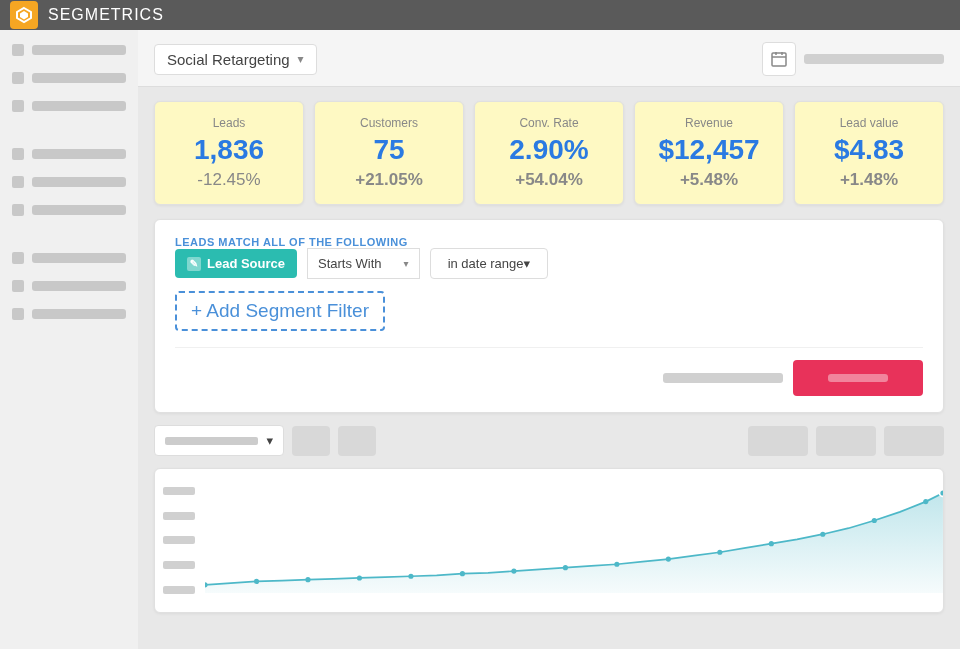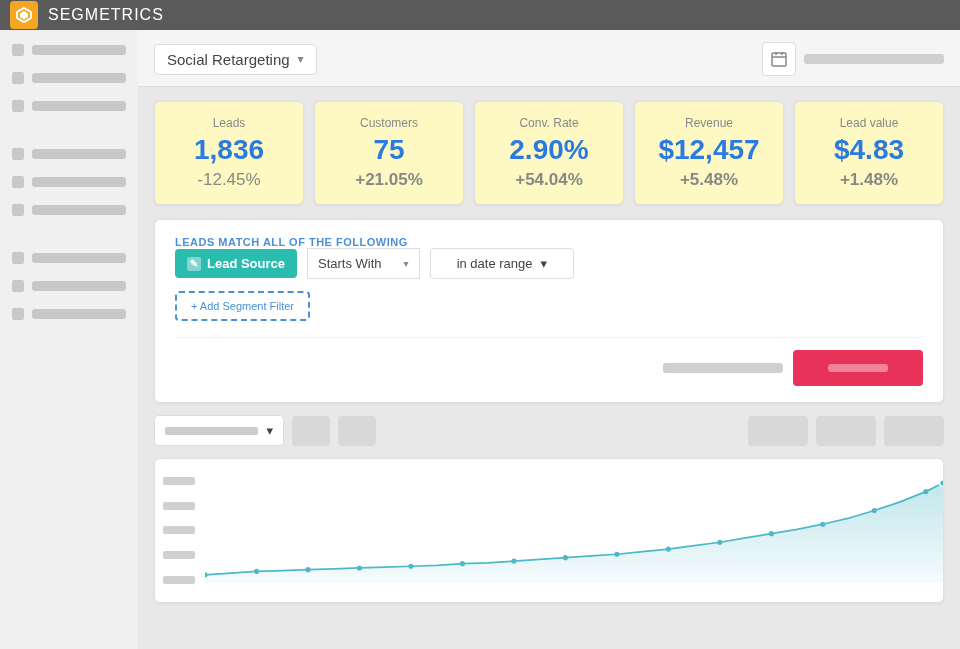--- a/index.html
+++ b/index.html
@@ -232,34 +232,34 @@
       font-size: 13px;
       color: #444;
       width: 200px;
       background: #fff;
     }
     .filter-date-range {
       display: flex;
       align-items: center;
       border: 1px solid #ddd;
       border-radius: 4px;
-      padding: 7px 26px;
+      padding: 7px 17px;
       background: #fff;
       cursor: pointer;
       font-size: 13px;
       color: #444;
-      gap: 8px;
+      gap: 0;
     }
     .add-filter-btn {
       display: inline-flex;
       align-items: center;
       border: 2px dashed #4a90d9;
       border-radius: 4px;
       padding: 7px 14px;
-      font-size: 11px;
+      font-size: 19px;
       color: #4a90d9;
       cursor: pointer;
       margin-top: 12px;
       background: transparent;
     }
 
     .filter-actions {
       display: flex;
       justify-content: flex-end;
       align-items: center;

